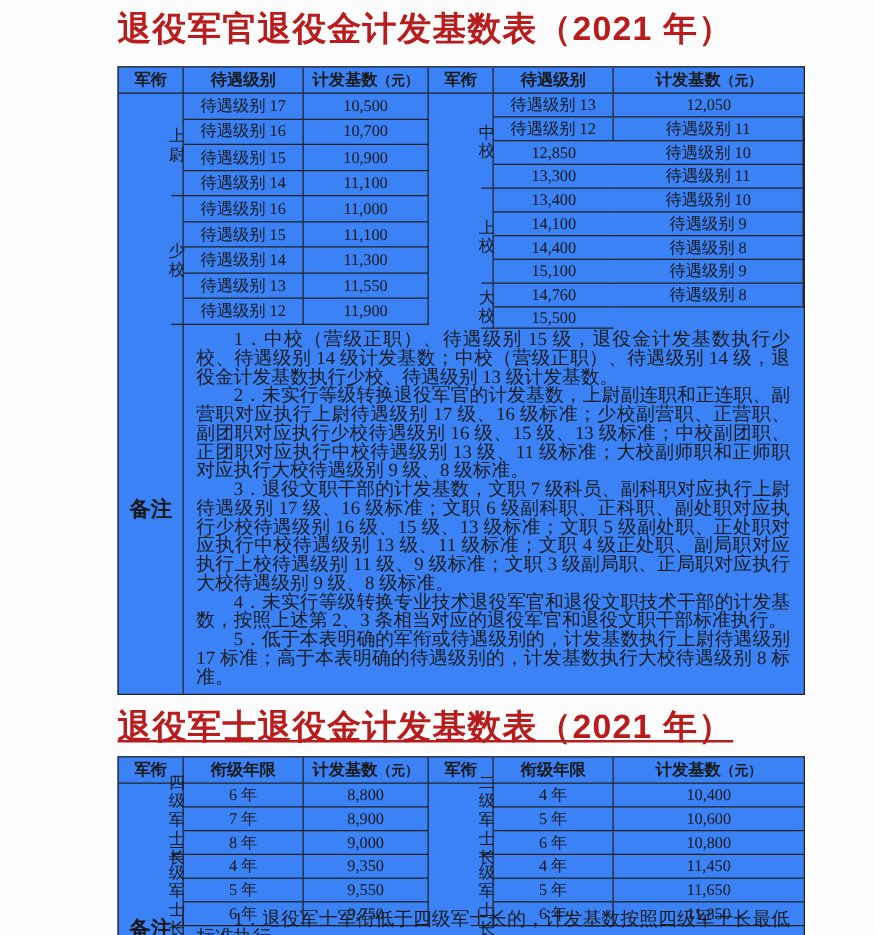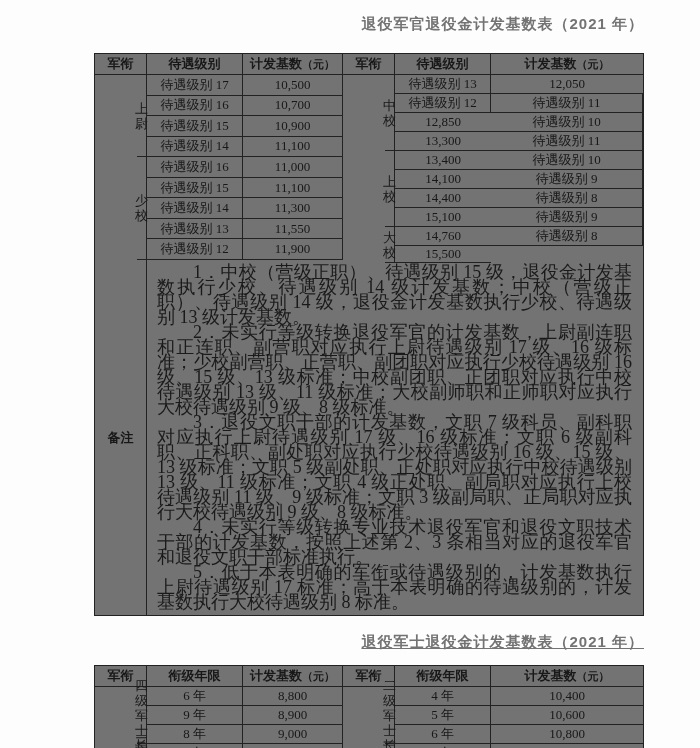--- a/index.html
+++ b/index.html
@@ -1,25 +1,25 @@
 <!DOCTYPE html>
 <html><head>
 <meta charset="utf-8">
 <style>
   * { margin:0; padding:0; box-sizing:border-box; }
   html,body { width:700px; height:748px; }
   body { background:#fdfdfd; color:#181818; font-family:"Liberation Serif","DejaVu Serif",serif; }
   .page { width:700px; height:748px; padding:10px 56px 0 94px; overflow:hidden; }
 
-  .title { font-family:"Liberation Sans","DejaVu Sans",sans-serif; font-weight:bold; font-size:15px;
-           line-height:27px; text-align:right; letter-spacing:1px; color:#737373; }
+  .title { font-family:"Liberation Sans","DejaVu Sans",sans-serif; font-weight:bold; font-size:27px;
+           line-height:27px; text-align:left; letter-spacing:1px; color:#b91c1c; }
   .title1 { margin-bottom:16px; }
   .title2 { margin-top:12px; margin-bottom:10px;text-decoration:underline; }
 
-  .tbl { border:1.2px solid #222; background:#737373; }
+  .tbl { border:1.2px solid #222; background:#3b82f6; }
 
   .hdr { display:grid; grid-template-columns:52px 96px 100px 52px 96px 1fr; }
   .hc  { height:21px; display:flex; align-items:center; justify-content:center;
          border-right:1px solid #222; border-bottom:1px solid #222;
          font-family:"Liberation Sans","DejaVu Sans",sans-serif; font-weight:bold; font-size:13px; }
   .hc:last-child { border-right:none; }
   .unit { font-size:11px; }
 
   .body1 { display:flex; height:185px; }
   .half  { display:grid; }
@@ -31,23 +31,23 @@
   .hr .val { border-right:none; }
   .rank { grid-column:1; white-space:pre-line; line-height:15px;margin-left:42px; }
 
   .body2 { display:grid; grid-template-columns:52px 96px 100px 52px 96px 1fr;
            grid-template-rows:repeat(6,1fr); height:97px; }
   .c6 { border-right:none; }
 
   .noterow { display:flex; }
   .notelabel { width:52px; border-right:1px solid #222; display:flex; align-items:center;
                justify-content:center; font-family:"Liberation Sans","DejaVu Sans",sans-serif;
-               font-weight:bold; font-size:13px; }
+               font-weight:bold; font-size:17px; }
   .notebody { flex:1; padding:5px 11px 5px 10px; }
-  .notebody p { font-size:18px; line-height:15px; text-indent:2em; text-align:justify; color:#1a1a1a; }
+  .notebody p { font-size:15px; line-height:15px; text-indent:2em; text-align:justify; color:#1a1a1a; }
   .nb2 p { line-height:14.2px; }
 </style>
 </head>
 <body>
 
 <div class="page">
 
   <div class="title title1">退役军官退役金计发基数表（2021 年）</div>
 
   <div class="tbl">
@@ -152,21 +152,21 @@
     <div class="body2">
       <div class="cell rank" style="grid-column:1;grid-row:1/4">四级
 军士长</div>
       <div class="cell">6 年</div>
       <div class="cell">8,800</div>
       <div class="cell rank" style="grid-column:4;grid-row:1/4">二级
 军士长</div>
       <div class="cell">4 年</div>
       <div class="cell c6">10,400</div>
 
-      <div class="cell">9 年</div>
+      <div class="cell">7 年</div>
       <div class="cell">8,900</div>
       <div class="cell">5 年</div>
       <div class="cell c6">10,600</div>
 
       <div class="cell">8 年</div>
       <div class="cell">9,000</div>
       <div class="cell">6 年</div>
       <div class="cell c6">10,800</div>
 
       <div class="cell rank" style="grid-column:1;grid-row:4/7">三级

